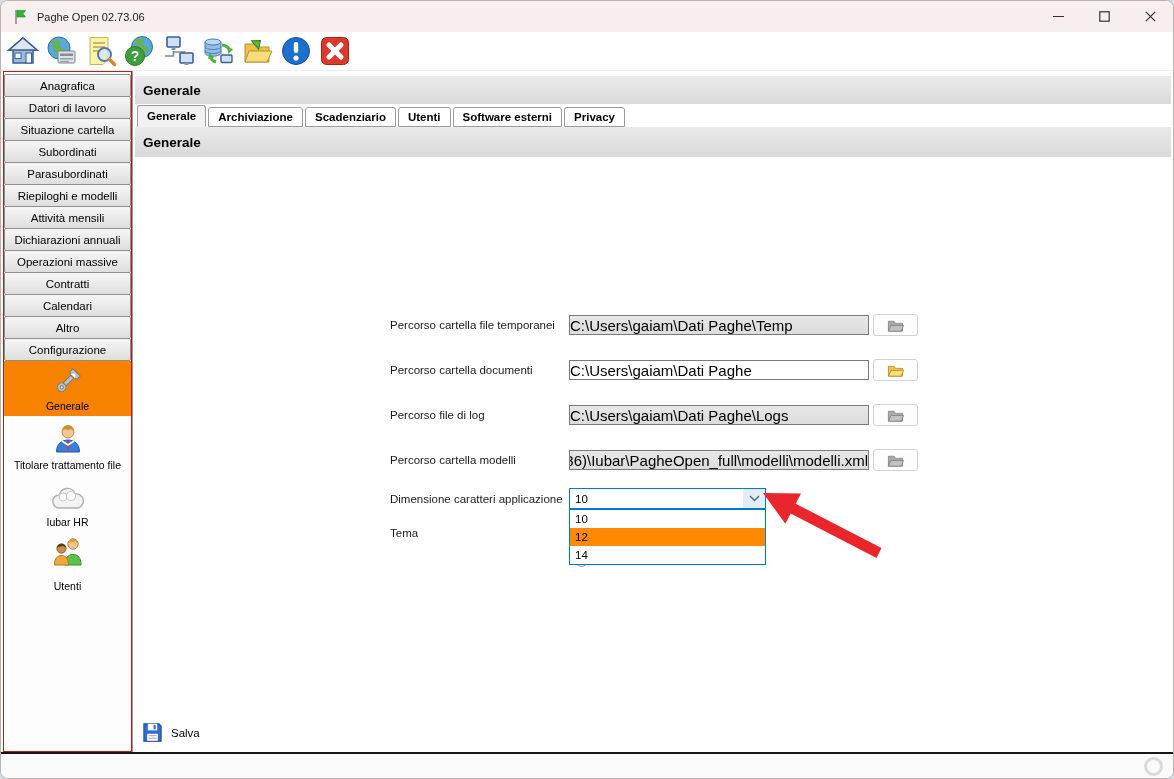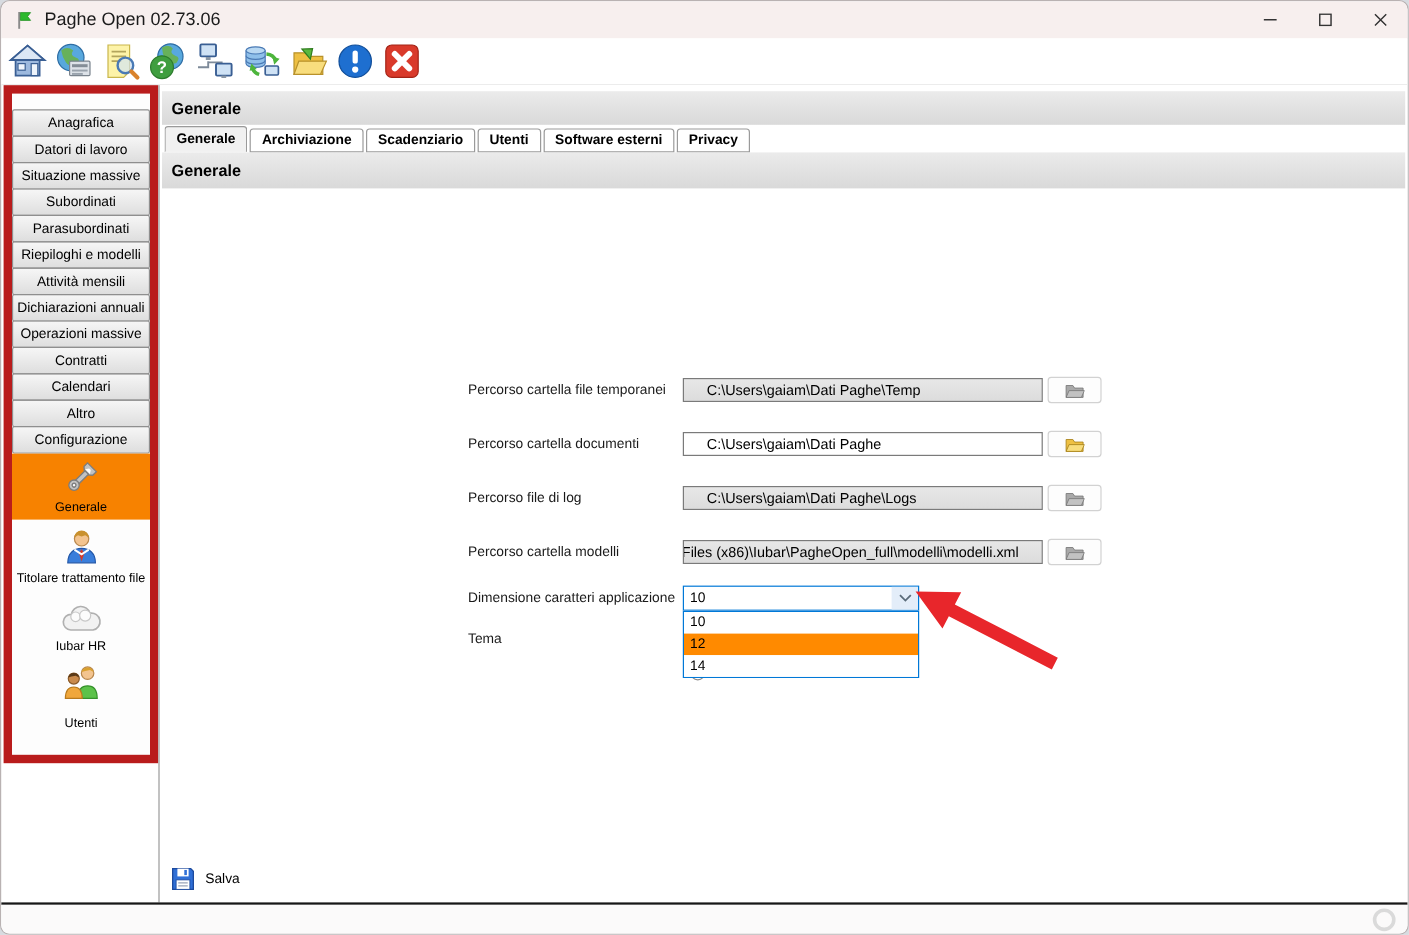--- a/index.html
+++ b/index.html
@@ -5,31 +5,31 @@
   * { margin:0; padding:0; box-sizing:border-box; }
   html,body { background:#d7dbe0; font-family:"Liberation Sans", sans-serif; }
   .window{
     position:relative; width:1174px; height:779px; background:#fff;
     border:1px solid #b9b2b2; border-radius:8px 8px 8px 8px; overflow:hidden;
   }
   
   .titlebar{ position:absolute; left:0; top:0; right:0; height:31px; background:#f7efee;
     display:flex; align-items:center; }
   .titlebar .appicon{ margin-left:11px; width:16px; height:16px; }
-  .titlebar .title{ margin-left:9px; font-size:15px; color:#1b1b1b; }
+  .titlebar .title{ margin-left:9px; font-size:11px; color:#1b1b1b; }
   .wincontrols{ margin-left:auto; display:flex; height:100%; }
   .wincontrols .wbtn{ width:46px; height:100%; display:flex; align-items:center; justify-content:center; cursor:default; }
   
   .toolbar{ position:absolute; left:0; top:31px; right:0; height:39px; background:#fff;
     display:flex; align-items:center; gap:6px; padding-left:5px; border-bottom:1px solid #ececec;}
   .tbtn{ width:33px; height:33px; display:flex; align-items:center; justify-content:center; }
   .tbtn svg{ width:32px; height:32px; }
   
-  .sidebar{ position:absolute; left:2px; top:70px; width:129px; height:565px; background:#fdfdfd;
-    border:7px solid #b91c1c; padding-top:14px; }
+  .sidebar{ position:absolute; left:2px; top:70px; width:129px; height:681px; background:#fdfdfd;
+    border:1px solid #b91c1c; padding-top:3px; }
   .navbtn{ height:23px; margin-top:-1px; background:linear-gradient(#f6f6f6,#dedede);
     border:1px solid #8f8f8f; border-radius:2px; display:flex; align-items:center; justify-content:center;
     font-size:11.5px; color:#000; }
   .toolitem{ display:flex; flex-direction:column; align-items:center; justify-content:center;
     font-size:10.5px; color:#000; white-space:nowrap; }
   .toolitem .ticon{ margin-bottom:4px; }
   .toolitem.selected{ background:#F78200; }
   
   .main{ position:absolute; left:131px; top:70px; width:1041px; height:681px; background:#fff;
     border-left:1px solid #9a9a9a; }
@@ -37,21 +37,21 @@
     background:linear-gradient(#ebebeb,#d9d9d9); display:flex; align-items:center;
     font-weight:bold; font-size:13.5px; color:#000; padding-left:8px; }
   .pagebar{ top:5px; } .sectionbar{ top:56px; height:30px; }
   .tabs{ position:absolute; left:4px; top:32px; height:24px; display:flex; align-items:flex-end; }
   .tab{ font-weight:bold; font-size:11.5px; color:#000; background:#fff; border:1px solid #9a9a9a;
     border-radius:3px 3px 0 0; padding:3px 9px 3px 9px; margin-right:2px; }
   .tab.selected{ background:#f1f1f1; padding:4px 9px 4px 9px; border-bottom-color:#f1f1f1; }
   
   .flabel{ position:absolute; left:257px; height:20px; line-height:20px; font-size:11.5px; color:#1a1a1a; white-space:nowrap; }
   .pfield{ position:absolute; left:436px; width:300px; height:20px; border:1px solid #7a7a7a;
-    font-size:12px; color:#000; display:flex; align-items:center; padding:0 19px; overflow:hidden; white-space:nowrap; }
+    font-size:15px; color:#000; display:flex; align-items:center; padding:0 0; overflow:hidden; white-space:nowrap; }
   .pfield span{ flex:0 0 auto; }
   .pfield.disabled{ background:linear-gradient(#e7e7e7,#dcdcdc); }
   .pfield.enabled{ background:#fff; }
   .pfield.clipleft{ justify-content:flex-end; }
   .fbtn{ position:absolute; left:740px; width:45px; height:22px; background:#fdfdfd;
     border:1px solid #d2d2d2; border-radius:3px; display:flex; align-items:center; justify-content:center; }
   .combo{ position:absolute; left:436px; top:417px; width:197px; height:21px; background:#fff;
     border:1px solid #0078D7; display:flex; align-items:center; font-size:11.5px; }
   .combo .cval{ flex:1; padding-left:5px; }
   .combo .chev{ width:22px; height:100%; background:#e3edf9; display:flex; align-items:center; justify-content:center; }
@@ -176,21 +176,21 @@
       <svg viewBox="0 0 32 32">
         <rect x="2.5" y="2.5" width="27" height="27" rx="5" fill="#d93a2b" stroke="#a32417"></rect>
         <path d="M10 10 L22 22 M22 10 L10 22" stroke="#fff" stroke-width="5" stroke-linecap="round"></path>
       </svg>
     </div>
   </div>
 
   <div class="sidebar">
     <div class="navbtn">Anagrafica</div>
     <div class="navbtn">Datori di lavoro</div>
-    <div class="navbtn">Situazione massive</div>
+    <div class="navbtn">Situazione cartella</div>
     <div class="navbtn">Subordinati</div>
     <div class="navbtn">Parasubordinati</div>
     <div class="navbtn">Riepiloghi e modelli</div>
     <div class="navbtn">Attività mensili</div>
     <div class="navbtn">Dichiarazioni annuali</div>
     <div class="navbtn">Operazioni massive</div>
     <div class="navbtn">Contratti</div>
     <div class="navbtn">Calendari</div>
     <div class="navbtn">Altro</div>
     <div class="navbtn">Configurazione</div>

